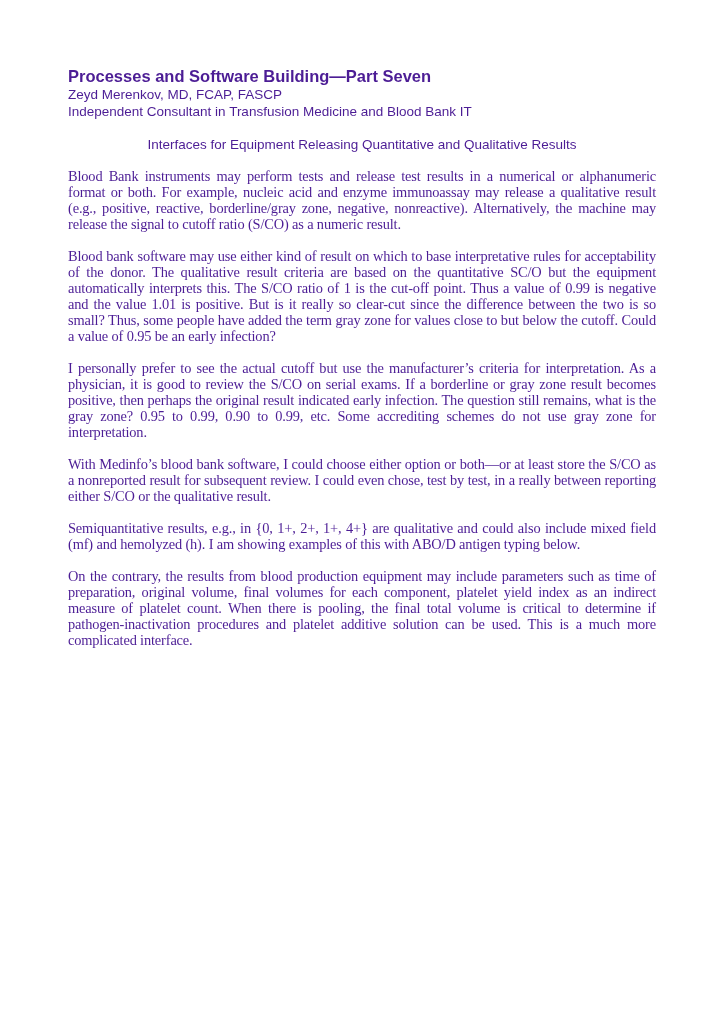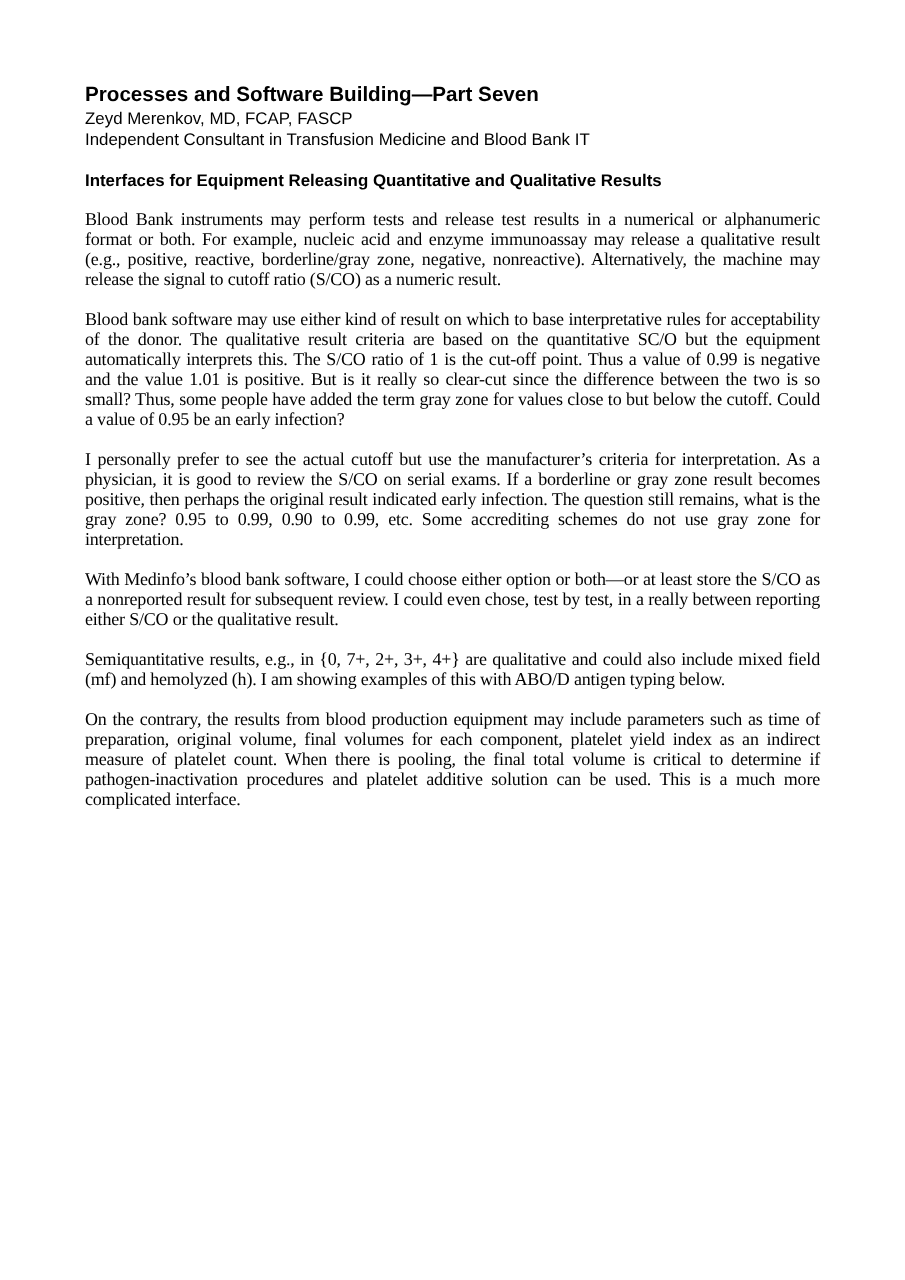--- a/index.html
+++ b/index.html
@@ -1,36 +1,36 @@
 <!DOCTYPE html>
 <html><head>
   <meta charset="utf-8">
   <style>
     html, body { margin: 0; padding: 0; background: #ffffff; }
     body { width: 724px; height: 1024px; position: relative; overflow: hidden; }
     .page {
       position: absolute; left: 68px; top: 67px; width: 588px;
-      font-family: "Liberation Sans", sans-serif; color: #000000;
+      font-family: "Liberation Sans", sans-serif; color: #4c1d95;
     }
     .title { font-size: 16.5px; font-weight: bold; line-height: 19px; margin: 0; }
     .author, .affil { font-size: 13.5px; font-weight: normal; line-height: 17px; margin: 0; }
-    .section-heading { font-size: 13.5px; font-weight: bold; line-height: 17px; margin: 16px 0 0 0; }
+    .section-heading { font-size: 13.5px; font-weight: normal; line-height: 17px; margin: 16px 0 0 0; text-align: center; }
     .para {
       font-size: 14.4px; line-height: 16px; margin: 16px 0 0 0;
       text-align: justify; letter-spacing: -0.15px; font-family: Liberation Serif, serif;
     }
     .para.first { margin-top: 15px; }
   </style>
 </head>
 <body>
 
 <div class="page">
   <h1 class="title">Processes and Software Building—Part Seven</h1>
   <p class="author">Zeyd Merenkov, MD, FCAP, FASCP</p>
   <p class="affil">Independent Consultant in Transfusion Medicine and Blood Bank IT</p>
   <h2 class="section-heading">Interfaces for Equipment Releasing Quantitative and Qualitative Results</h2>
   <p class="para first">Blood Bank instruments may perform tests and release test results in a numerical or alphanumeric format or both.  For example, nucleic acid and enzyme immunoassay may release a qualitative result (e.g., positive, reactive, borderline/gray zone, negative, nonreactive).  Alternatively, the machine may release the signal to cutoff ratio (S/CO) as a numeric result.</p>
   <p class="para">Blood bank software may use either kind of result on which to base interpretative rules for acceptability of the donor.  The qualitative result criteria are based on the quantitative SC/O but the equipment automatically interprets this.  The S/CO ratio of 1 is the cut-off point.  Thus a value of 0.99 is negative and the value 1.01 is positive.  But is it really so clear-cut since the difference between the two is so small?  Thus, some people have added the term gray zone for values close to but below the cutoff.  Could a value of 0.95 be an early infection?</p>
   <p class="para">I personally prefer to see the actual cutoff but use the manufacturer’s criteria for interpretation.  As a physician, it is good to review the S/CO on serial exams.  If a borderline or gray zone result becomes positive, then perhaps the original result indicated early infection.  The question still remains, what is the gray zone?  0.95 to 0.99, 0.90 to 0.99, etc.  Some accrediting schemes do not use gray zone for interpretation.</p>
   <p class="para">With Medinfo’s blood bank software, I could choose either option or both—or at least store the S/CO as a nonreported result for subsequent review.  I could even chose, test by test, in a really between reporting either S/CO or the qualitative result.</p>
-  <p class="para">Semiquantitative results, e.g., in {0, 7+, 2+, 3+, 4+} are qualitative and could also include mixed field (mf) and hemolyzed (h).  I am showing examples of this with ABO/D antigen typing below.</p>
+  <p class="para">Semiquantitative results, e.g., in {0, 1+, 2+, 1+, 4+} are qualitative and could also include mixed field (mf) and hemolyzed (h).  I am showing examples of this with ABO/D antigen typing below.</p>
   <p class="para">On the contrary, the results from blood production equipment may include parameters such as time of preparation, original volume, final volumes for each component, platelet yield index as an indirect measure of platelet count.  When there is pooling, the final total volume is critical to determine if pathogen-inactivation procedures and platelet additive solution can be used.  This is a much more complicated interface.</p>
 </div>
 
 </body></html>

